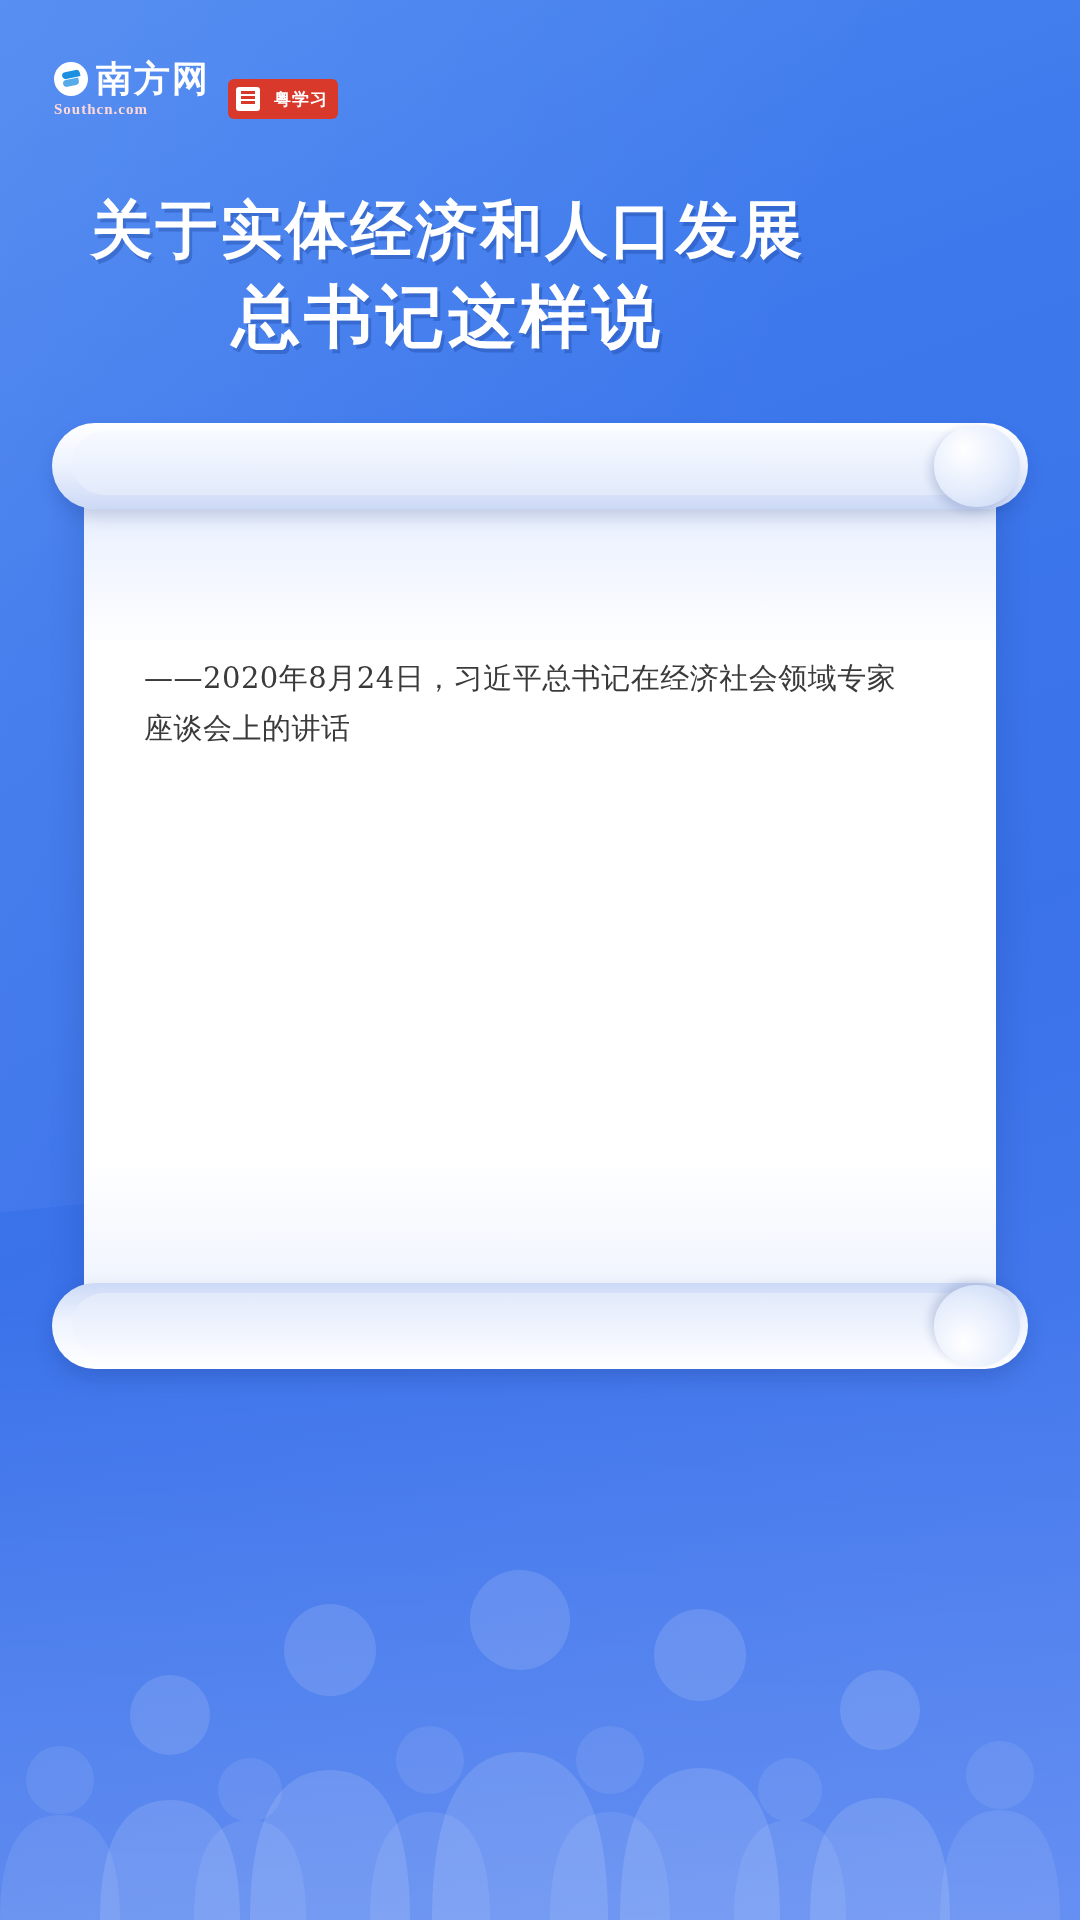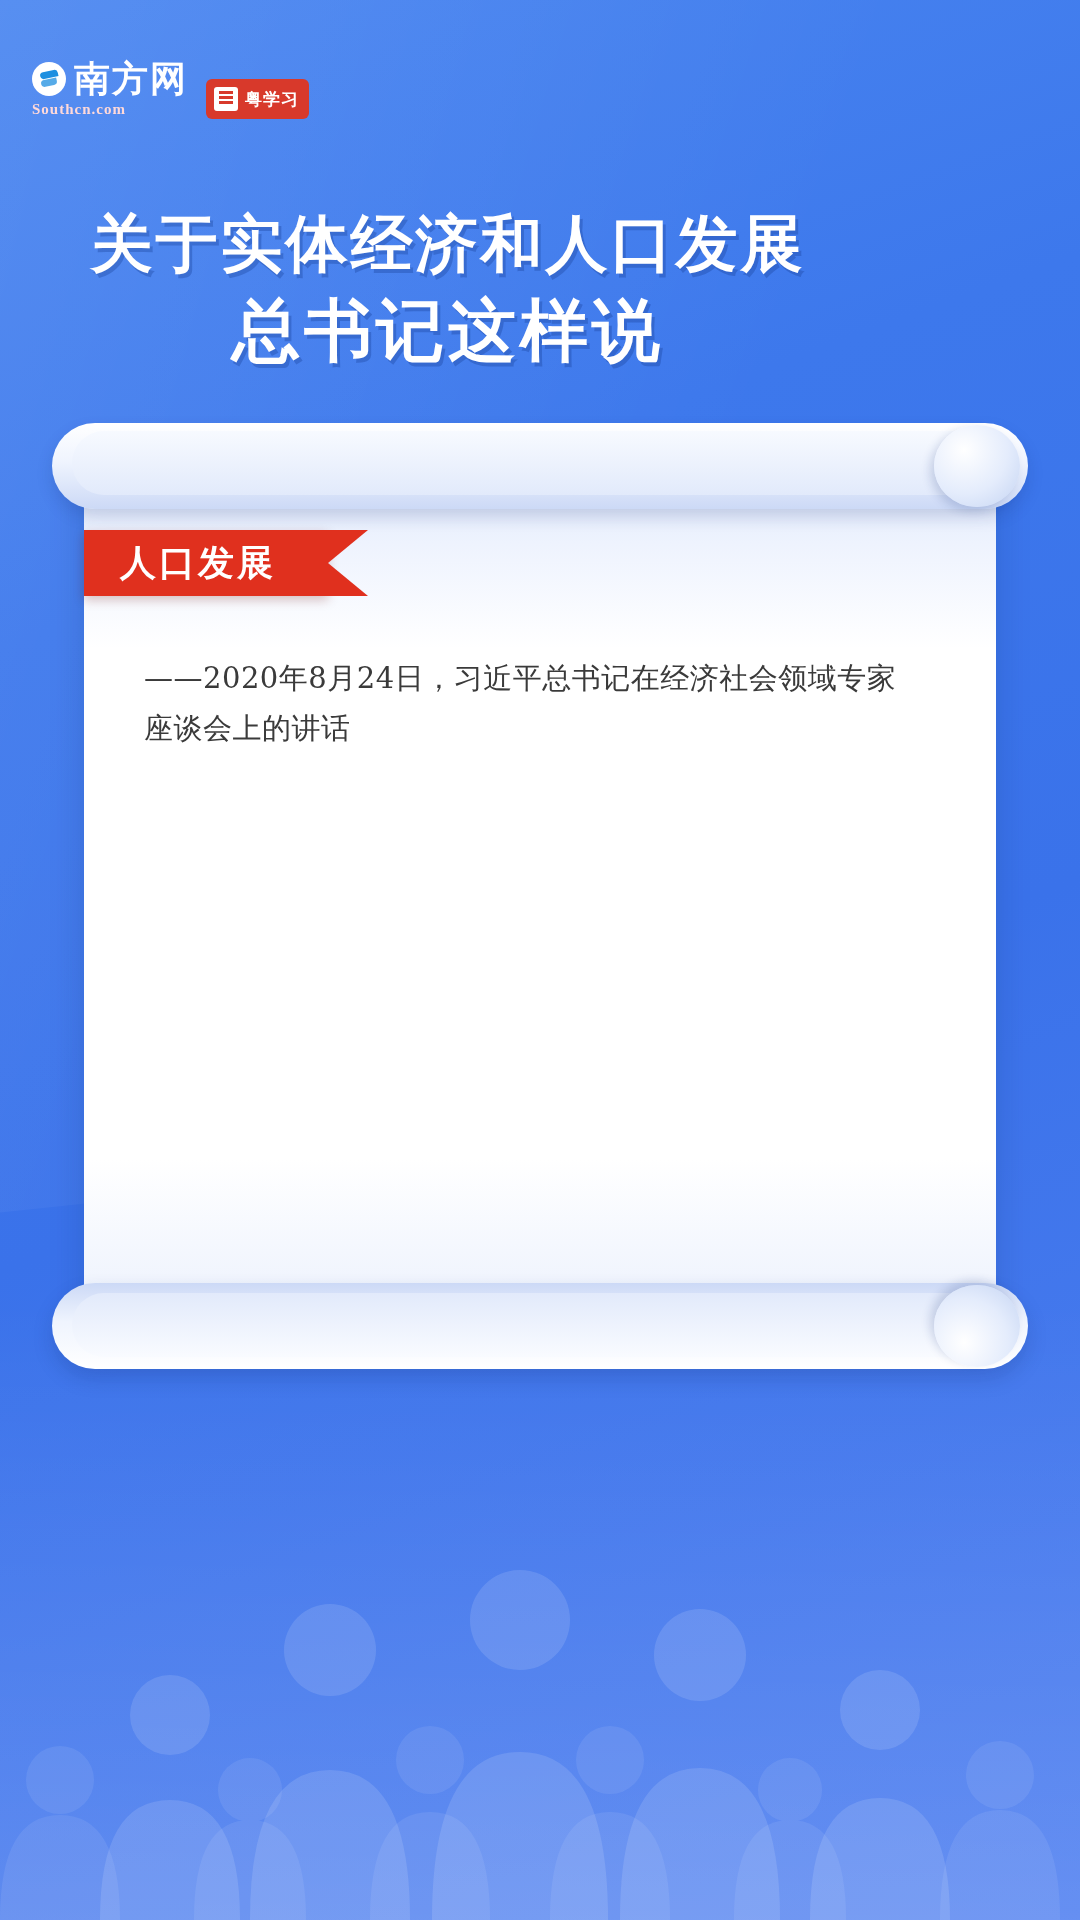--- a/index.html
+++ b/index.html
@@ -58,21 +58,21 @@
   
   .header {
     position: absolute;
     top: 46px;
     left: 0;
     width: 1080px;
     height: 110px;
   }
   .logo-group {
     position: absolute;
-    left: 32px;
+    left: 54px;
     top: 12px;
     display: flex;
     align-items: center;
     gap: 18px;
   }
   .logo-southcn {
     display: flex;
     flex-direction: column;
     align-items: flex-start;
     line-height: 1;
@@ -120,21 +120,21 @@
     margin-top: 5px;
     font-family: "Liberation Serif", serif;
     font-size: 15px;
     font-weight: bold;
     color: #ffd9d9;
     letter-spacing: 1px;
   }
   .logo-yx {
     display: flex;
     align-items: center;
-    gap: 7px;
+    gap: 14px;
     background: #d8392b;
     border-radius: 6px;
     padding: 7px 10px 7px 8px;
     height: 40px;
     box-sizing: border-box;
     margin-top: 21px;
   }
   .logo-yx-book {
     width: 24px;
     height: 24px;
@@ -167,21 +167,21 @@
     font-style: italic;
     color: #ffffff;
     letter-spacing: 6px;
     text-shadow: 2px 3px 0 rgba(30,70,160,.35);
     white-space: nowrap;
   }
 
   
   .title-block {
     position: absolute;
-    top: 202px;
+    top: 188px;
     left: 0;
     width: 896px;
     text-align: center;
     color: #ffffff;
   }
   .title-line1 {
     font-family: "DejaVu Sans", "Liberation Sans", sans-serif;
     font-size: 62px;
     font-weight: bold;
     letter-spacing: 3px;
@@ -386,23 +386,20 @@
   </div>
 
   <div class="scroll-wrap">
     <div class="scroll-shadow-back"></div>
 
     <div class="curl-top">
       <div class="curl-top-inner"></div>
       <div class="curl-knob-right"></div>
     </div>
 
-    <div class="ribbon">
-      <span class="ribbon-text">人口发展</span>
-    </div>
 
     <div class="quote-body">
       <div class="quote-source">——2020年8月24日，习近平总书记在经济社会领域专家座谈会上的讲话</div>
     </div>
 
     <div class="curl-bottom">
       <div class="curl-bottom-inner"></div>
       <div class="curl-knob-bottom-right"></div>
     </div>
   </div>

